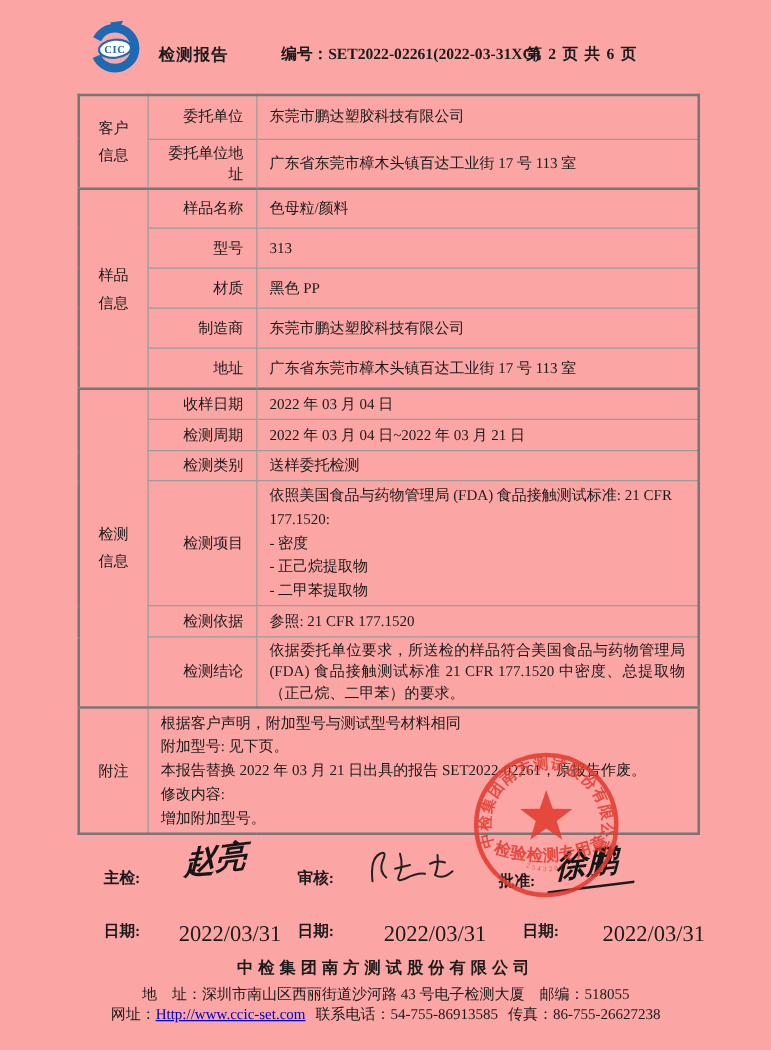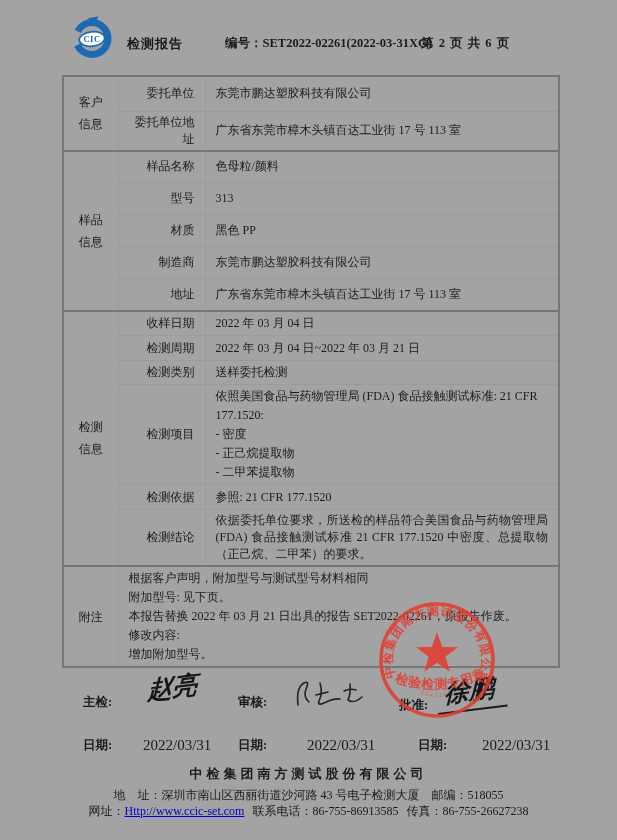--- a/index.html
+++ b/index.html
@@ -1,17 +1,17 @@
 <!DOCTYPE html>
 <html><head>
 <meta charset="utf-8">
 <style>
   html,body{margin:0;padding:0;background:#e8e8e8;}
   .page{
-    position:relative;width:617px;height:840px;background:#a3a3a3;
+    position:relative;width:617px;height:840px;background:#fca5a5;
     font-family:"Liberation Serif","DejaVu Serif",serif;color:#1b1b1b;
     overflow:hidden;margin:0 auto;
   }
   
   .hdr{position:absolute;left:0;top:0;width:617px;height:70px;}
   .logo{position:absolute;left:67px;top:16px;width:50px;height:45px;}
   .hdr-title{position:absolute;left:127px;top:35px;font-size:13px;font-weight:bold;letter-spacing:1px;}
   .hdr-number{position:absolute;left:225px;top:35px;font-size:12.5px;font-weight:bold;}
   .hdr-page{position:absolute;left:421px;top:35px;font-size:12.5px;font-weight:bold;letter-spacing:1px;}
   
@@ -30,21 +30,21 @@
   td.lab{padding-left:9px;text-align:right;}
   td.val{padding-left:12px;padding-right:5px;}
   .cell-lines div{line-height:19px;white-space:nowrap;}
   td.notes-cell{padding:3px 10px;}
   td.notes-cell div{line-height:19px;white-space:nowrap;}
   td.concl{line-height:15.5px;text-align:justify;padding-top:3px;padding-bottom:3px;}
   .h35{height:35px;} .h32{height:32px;} .h25{height:25px;} .h24{height:24px;}
   .h96{height:96px;} .h48{height:48px;} .h97{height:97px;}
   
   .sig-label{position:absolute;font-size:12.5px;font-weight:bold;}
-  .sig-date{position:absolute;font-size:15px;}
+  .sig-date{position:absolute;font-size:18px;}
   .sig-name{position:absolute;font-weight:bold;font-style:italic;color:#161616;
     transform:rotate(-7deg) skewX(-8deg);transform-origin:left bottom;}
   .sig-svg{position:absolute;}
   
   .stamp{position:absolute;left:377px;top:600px;width:120px;height:120px;opacity:.88;}
   
   .ftr{position:absolute;left:0;width:617px;text-align:center;}
   .ftr-company{top:765px;font-size:13px;font-weight:bold;letter-spacing:4px;}
   .ftr-line{font-size:12px;}
   .ftr-addr{top:787px;}
@@ -201,16 +201,16 @@
       <textPath href="#bannerPath" startOffset="2">检验检测专用章</textPath>
     </text>
     <text font-size="5.5" fill="#e23d30" letter-spacing="2" font-family="'Liberation Serif','DejaVu Serif',serif">
       <textPath href="#serialPath" startOffset="3">2543207</textPath>
     </text>
   </svg>
 
   <div class="ftr ftr-company" style="position:absolute;">中检集团南方测试股份有限公司</div>
   <div class="ftr ftr-line ftr-addr" style="position:absolute;">地　址：深圳市南山区西丽街道沙河路 43 号电子检测大厦　邮编：518055</div>
   <div class="ftr ftr-line ftr-web" style="position:absolute;">
-    <span>网址：</span><a class="url" href="#">Http://www.ccic-set.com</a><span class="gap"></span><span>联系电话：86-755-86913585</span><span class="gap"></span><span>传真：86-755-26627238</span>
+    <span>网址：</span><a class="url" href="#">Http://www.ccic-set.com</a><span class="gap"></span><span>联系电话：54-755-86913585</span><span class="gap"></span><span>传真：86-755-26627238</span>
   </div>
 
 </div>
 
 </body></html>

